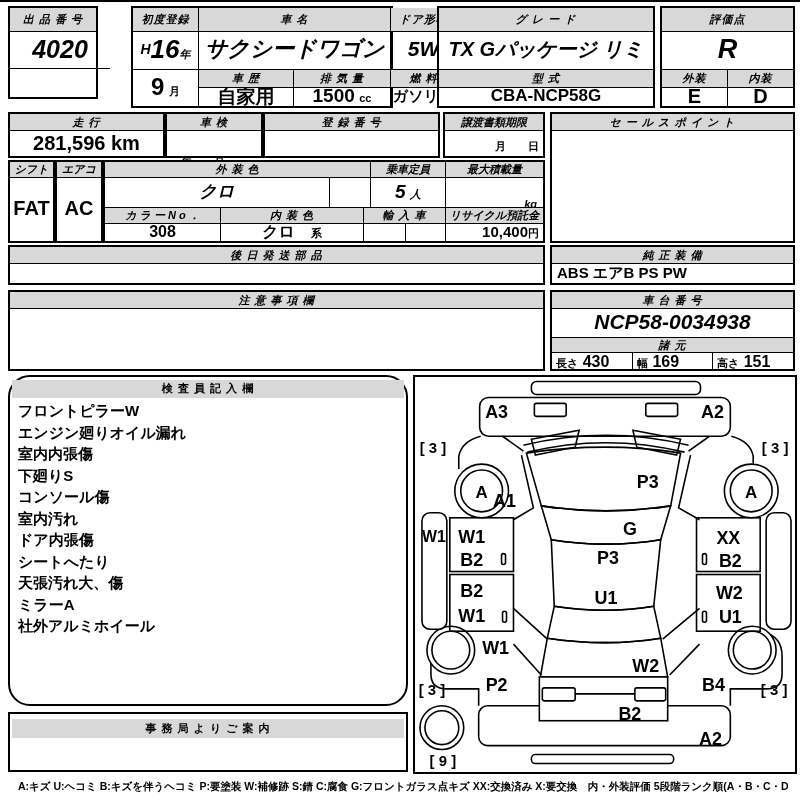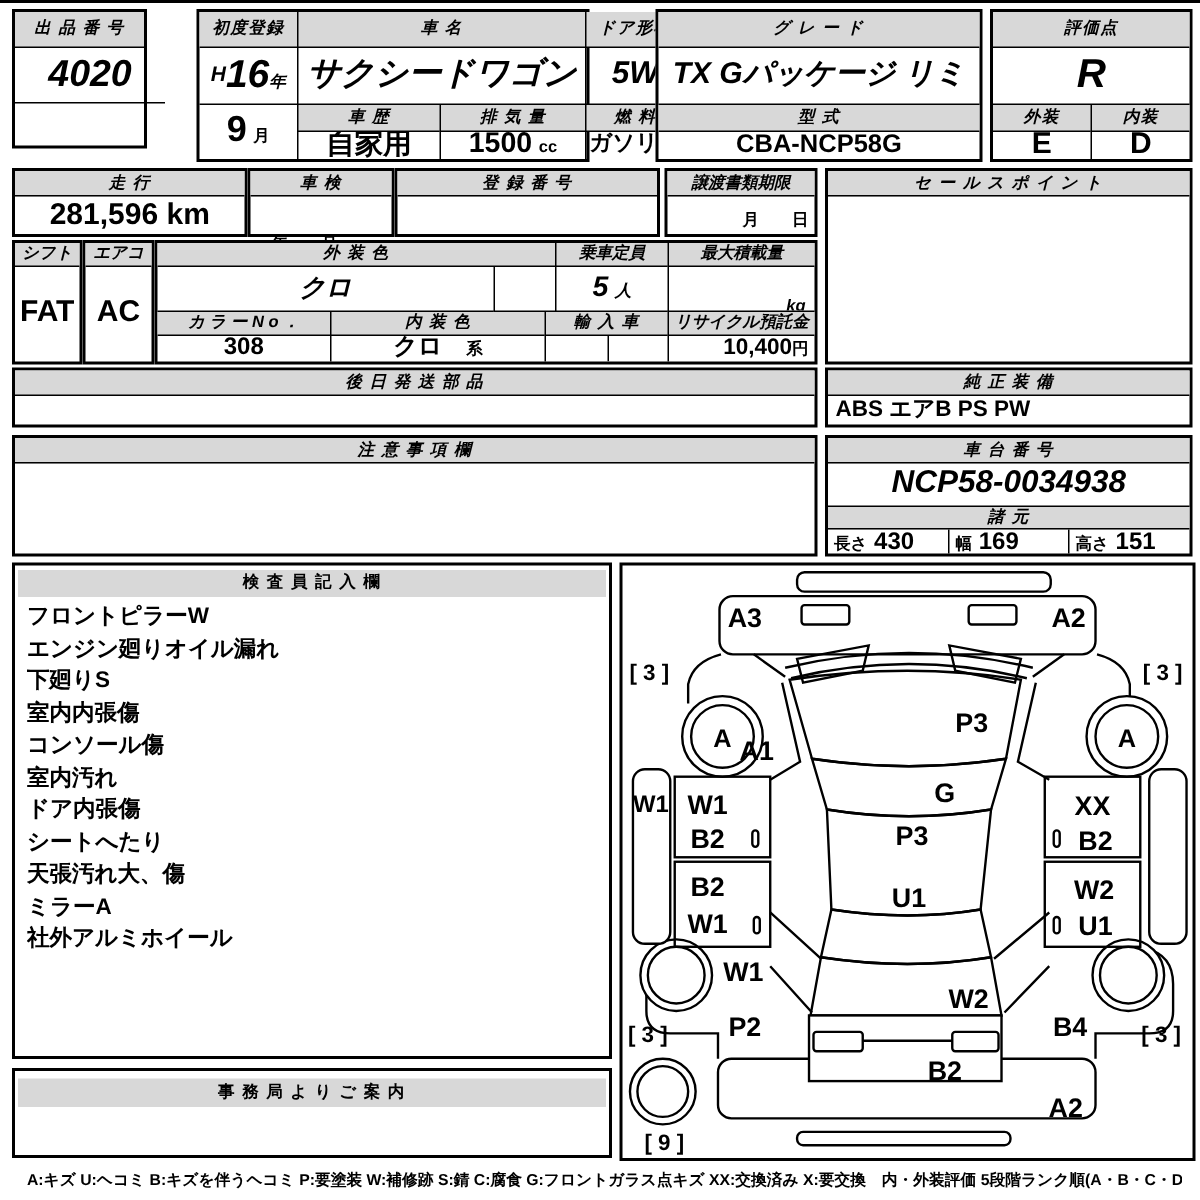--- a/index.html
+++ b/index.html
@@ -151,27 +151,27 @@
     <span class="small" style="padding-left:4px;">長さ</span> <span class="v" style="font-size:16px;">430</span>
   </div>
   <div class="c bl" style="left:80px;top:61px;width:80px;height:16px;">
     <span class="small" style="padding-left:4px;">幅</span> <span class="v" style="font-size:16px;">169</span>
   </div>
   <div class="c bl" style="left:160px;top:61px;width:81px;height:16px;">
     <span class="small" style="padding-left:4px;">高さ</span> <span class="v" style="font-size:16px;">151</span>
   </div>
 </div>
 
-<div class="b" style="left:8px;top:375px;width:400px;height:331px;">
+<div class="b" style="left:8px;top:375px;width:400px;height:331px;border-radius:22px;">
   <div class="c g hdr" style="left:2px;top:3px;width:392px;height:18px;line-height:17px;">検 査 員 記 入 欄</div>
   <div class="c" style="left:8px;top:23px;width:384px;height:300px;font-size:15px;font-weight:bold;line-height:21.5px;">
     <div>フロントピラーW</div>
     <div>エンジン廻りオイル漏れ</div>
+    <div>室内内張傷</div>
     <div>下廻りS</div>
-    <div>室内内張傷</div>
     <div>コンソール傷</div>
     <div>室内汚れ</div>
     <div>ドア内張傷</div>
     <div>シートへたり</div>
     <div>天張汚れ大、傷</div>
     <div>ミラーA</div>
     <div>社外アルミホイール</div>
   </div>
 </div>
 

